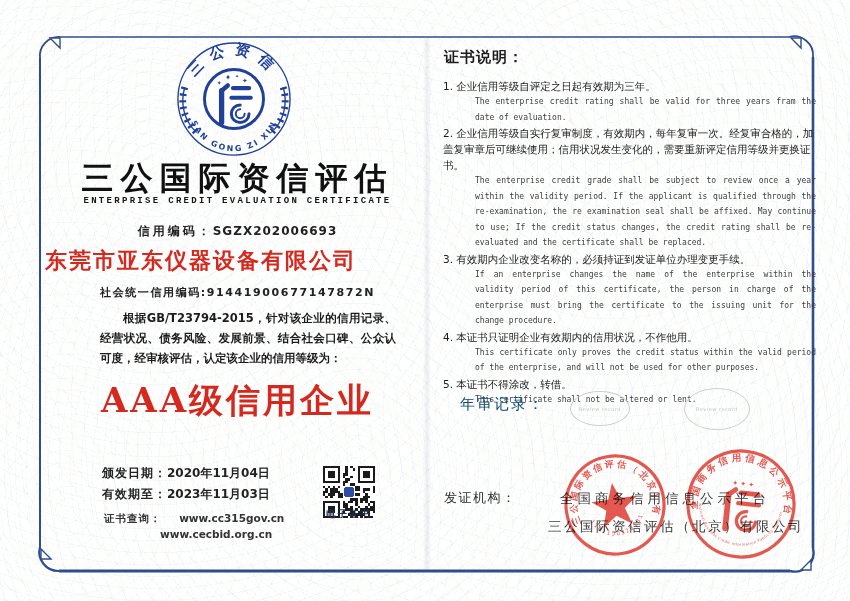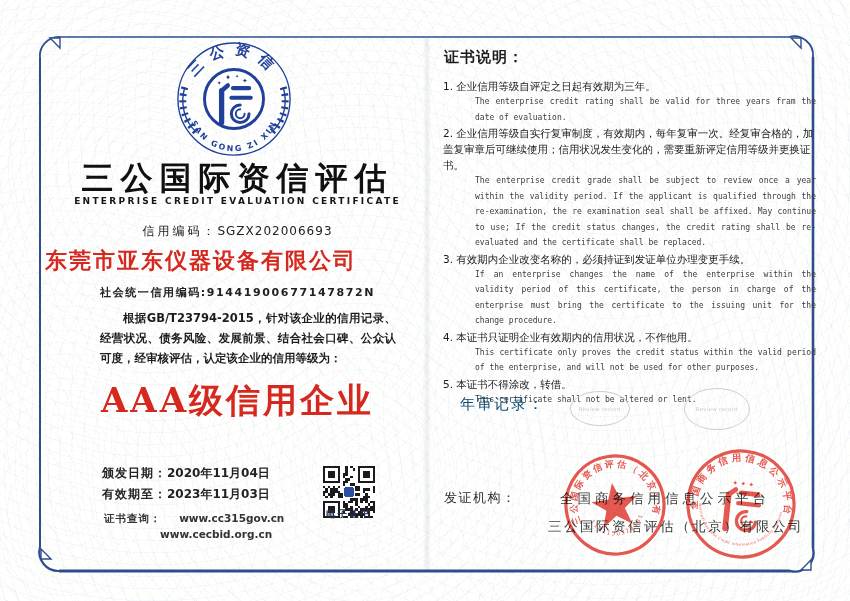--- a/index.html
+++ b/index.html
@@ -27,23 +27,23 @@
   .abs{position:absolute;}
 
   
   .title{
     left:45px;top:157px;width:385px;text-align:center;
     font-size:32px;font-weight:bold;letter-spacing:7px;color:#101010;
     font-family:"DejaVu Sans","Liberation Sans",sans-serif;white-space:nowrap;
   }
   .subtitle{
     left:45px;top:196px;width:385px;text-align:center;
-    font-size:9px;font-weight:bold;letter-spacing:2.3px;color:#161616;white-space:nowrap;
-  }
-  .credit-no{left:45px;top:223px;width:385px;text-align:center;font-size:12px;font-weight:normal;color:#222;}
+    font-size:9px;font-weight:bold;letter-spacing:2.3px;color:#161616;white-space:nowrap;font-family:Liberation Mono, monospace;
+  }
+  .credit-no{left:45px;top:223px;width:385px;text-align:center;font-size:12px;font-weight:bold;color:#222;}
   .credit-no .lbl{letter-spacing:3px;}
   .credit-no .val{letter-spacing:1px;}
   .company{
     left:45px;top:246px;width:385px;
     font-size:22px;font-weight:bold;letter-spacing:2px;color:#d5281e;white-space:nowrap;
   }
   .uscc{left:45px;top:285px;width:385px;text-align:center;font-size:11px;font-weight:bold;letter-spacing:1.6px;color:#222;white-space:nowrap;}
   .statement{
     left:100px;top:308px;width:296px;
     font-size:11.5px;line-height:20px;font-weight:600;color:#1c1c1c;

